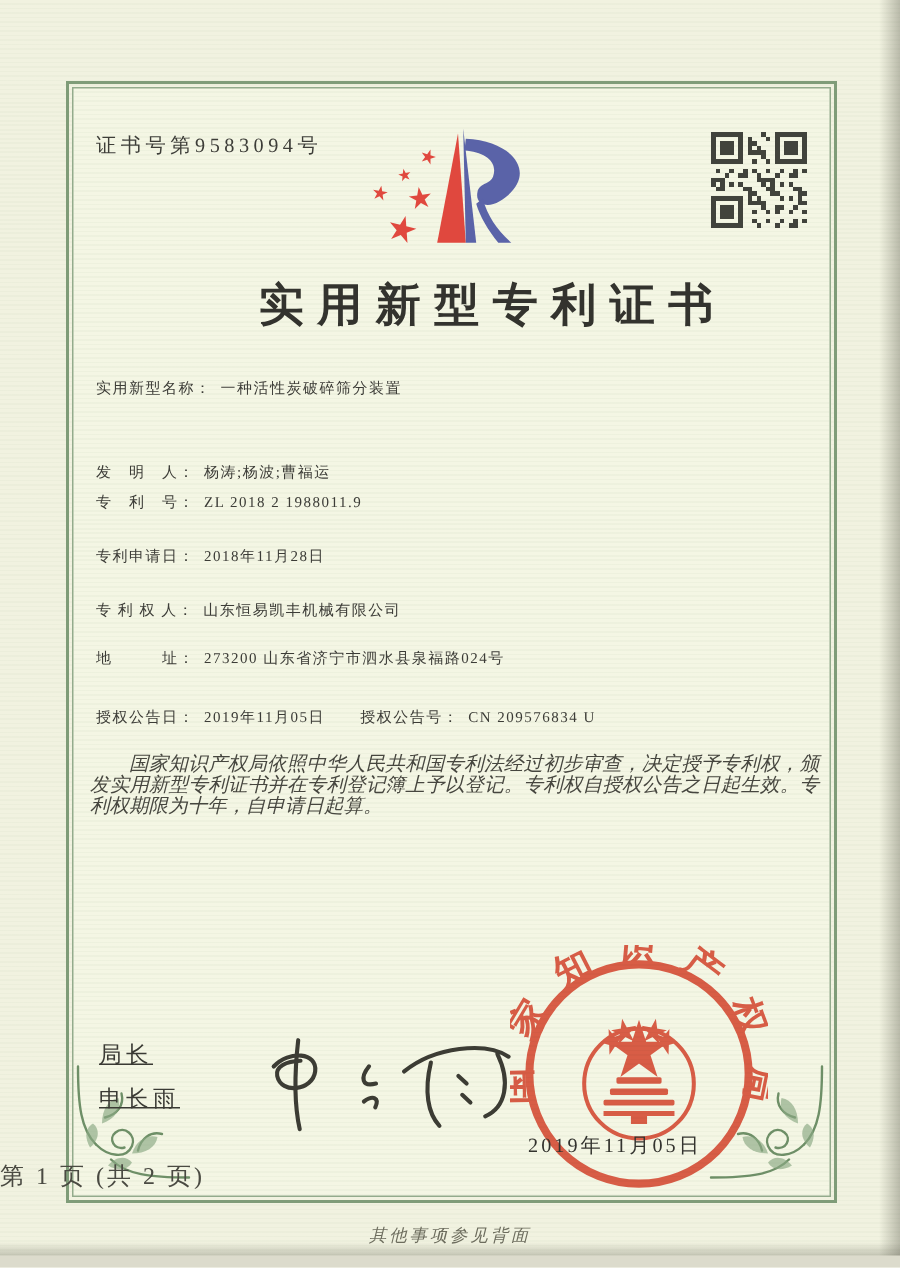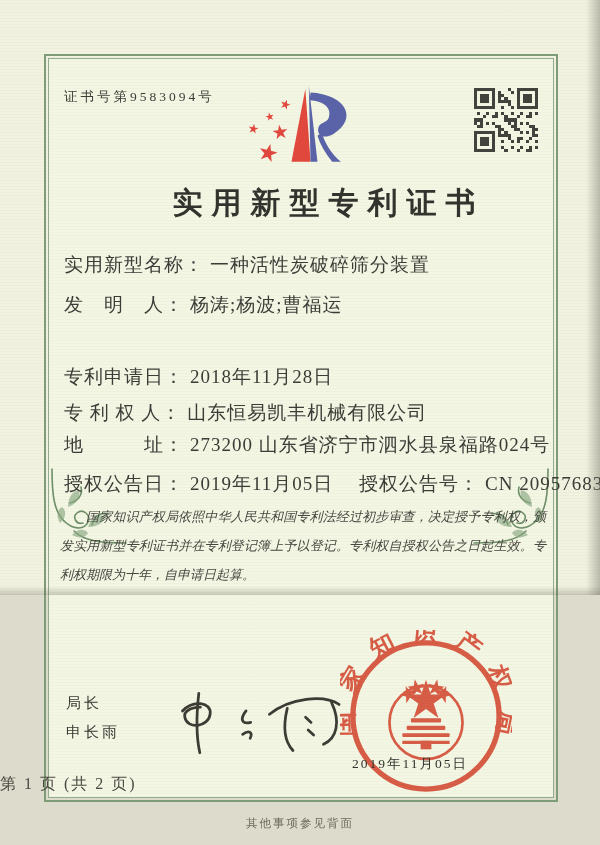--- a/index.html
+++ b/index.html
@@ -3,21 +3,21 @@
 <meta charset="utf-8">
 <style>
   * { margin:0; padding:0; box-sizing:border-box; }
   html,body { width:600px; height:845px; }
   body {
     font-family:"Liberation Serif","DejaVu Serif",serif;
     background:#dcdbcc;
     position:relative; overflow:hidden;
   }
   .page {
-    position:absolute; left:0; top:0; width:600px; height:595px;
+    position:absolute; left:0; top:0; width:600px; height:837px;
     background:#f1f2e0;
     background-image:repeating-linear-gradient(0deg, rgba(120,150,110,0.045) 0 1px, rgba(0,0,0,0) 1px 3px);
   }
   .edge-right {
     position:absolute; right:0; top:0; width:14px; height:100%;
     background:linear-gradient(to right, rgba(0,0,0,0), rgba(95,95,82,0.38));
   }
   .edge-bottom {
     position:absolute; left:0; bottom:0; width:100%; height:9px;
     background:linear-gradient(to bottom, rgba(0,0,0,0), rgba(95,95,82,0.30));
@@ -38,49 +38,49 @@
   }
   .logo { position:absolute; left:236px; top:76px; width:130px; height:92px; }
   .qr   { position:absolute; left:468px; top:88px; width:76px; height:64px; }
   .title {
     position:absolute; left:0; top:183px; width:600px;
     text-align:center; font-size:30px; font-weight:600;
     letter-spacing:9px; color:#33332e; text-indent:9px;margin-left:24px;
   }
   .row {
     position:absolute; left:64px; width:480px;
-    font-size:19px; color:#3c3c37; letter-spacing:1px; white-space:nowrap;
+    font-size:10px; color:#3c3c37; letter-spacing:1px; white-space:nowrap;
   }
   .row .val { margin-left:6px; }
   .grant2 { margin-left:20px; }
   .body-text {
     position:absolute; left:60px; top:502px; width:486px;
-    font-size:13px; line-height:29px; color:#46463f;
+    font-size:13px; line-height:14px; color:#46463f;
     text-align:justify; font-style:italic;
   }
   .body-text p { text-indent:2em; }
   .director {
     position:absolute; left:66px; top:694px;
     font-size:15px; color:#3a3a34; letter-spacing:3px;
     font-family:"Liberation Sans","DejaVu Sans",sans-serif;
   }
-  .director div { margin-bottom:10px; }
+  .director div { margin-bottom:10px;text-decoration:underline; }
   .signature { position:absolute; left:168px; top:682px; width:180px; height:76px; transform:rotate(-2deg); }
   .seal { position:absolute; left:340px; top:630px; width:172px; height:172px; mix-blend-mode:multiply; opacity:0.92; }
   .seal-date {
     position:absolute; left:352px; top:755px;
     font-size:13.5px; color:#33332e; letter-spacing:2px;
   }
   .page-footer {
     position:absolute; left:0; top:774px; width:600px;
     font-size:16px; letter-spacing:2px; color:#4a4a42;
   }
   .back-note {
     position:absolute; left:0; top:816px; width:600px;
-    text-align:center; font-size:11.5px; letter-spacing:2px; color:#6d6d5e; 
+    text-align:center; font-size:11.5px; letter-spacing:2px; color:#6d6d5e; font-style:italic;
   }
   .orn { position:absolute; width:84px; height:84px; }
   .orn-br { right:46px; bottom:46px; }
   .orn-bl { left:46px; bottom:46px; transform:scaleX(-1); }
 </style>
 </head>
 <body>
 
 <div class="page">
 
@@ -148,22 +148,25 @@
       <rect x="2" y="16" width="3" height="3"></rect>
       <path class="modules" d="M11,0h1v1h-1zM8,1h1v1h-1zM12,1h1v1h-1zM8,2h1v1h-1zM9,2h1v1h-1zM8,3h1v1h-1zM10,3h1v1h-1zM8,4h1v1h-1zM9,4h1v1h-1zM10,4h1v1h-1zM11,4h1v1h-1zM11,5h1v1h-1zM9,6h1v1h-1zM12,6h1v1h-1zM1,8h1v1h-1zM4,8h1v1h-1zM7,8h1v1h-1zM9,8h1v1h-1zM12,8h1v1h-1zM15,8h1v1h-1zM18,8h1v1h-1zM20,8h1v1h-1zM3,9h1v1h-1zM6,9h1v1h-1zM7,9h1v1h-1zM10,9h1v1h-1zM14,9h1v1h-1zM17,9h1v1h-1zM18,9h1v1h-1zM0,10h1v1h-1zM1,10h1v1h-1zM2,10h1v1h-1zM10,10h1v1h-1zM11,10h1v1h-1zM12,10h1v1h-1zM13,10h1v1h-1zM0,11h1v1h-1zM2,11h1v1h-1zM4,11h1v1h-1zM6,11h1v1h-1zM11,11h1v1h-1zM13,11h1v1h-1zM15,11h1v1h-1zM17,11h1v1h-1zM1,12h1v1h-1zM2,12h1v1h-1zM7,12h1v1h-1zM8,12h1v1h-1zM12,12h1v1h-1zM13,12h1v1h-1zM18,12h1v1h-1zM19,12h1v1h-1zM8,13h1v1h-1zM9,13h1v1h-1zM13,13h1v1h-1zM14,13h1v1h-1zM19,13h1v1h-1zM20,13h1v1h-1zM8,14h1v1h-1zM10,14h1v1h-1zM15,14h1v1h-1zM17,14h1v1h-1zM19,14h1v1h-1zM8,15h1v1h-1zM9,15h1v1h-1zM10,15h1v1h-1zM11,15h1v1h-1zM19,15h1v1h-1zM20,15h1v1h-1zM11,16h1v1h-1zM14,16h1v1h-1zM15,16h1v1h-1zM18,16h1v1h-1zM9,17h1v1h-1zM12,17h1v1h-1zM14,17h1v1h-1zM17,17h1v1h-1zM20,17h1v1h-1zM9,19h1v1h-1zM12,19h1v1h-1zM15,19h1v1h-1zM18,19h1v1h-1zM20,19h1v1h-1zM10,20h1v1h-1zM14,20h1v1h-1zM17,20h1v1h-1zM18,20h1v1h-1z"></path>
     </g>
   </svg>
 
   <div class="title">实用新型专利证书</div>
 
   <div class="row" style="top:252px">
     <span>实用新型名称：</span><span class="val">一种活性炭破碎筛分装置</span>
   </div>
-  <div class="row" style="top:292px">
+  <div class="row" style="top:308px">
     <span>发　明　人：</span><span class="val">杨涛;杨波;曹福运</span>
+  </div>
+  <div class="row" style="top:328px">
+    <span>专　利　号：</span><span class="val">ZL 2018 2 1988011.9</span>
   </div>
   <div class="row" style="top:364px">
     <span>专利申请日：</span><span class="val">2018年11月28日</span>
   </div>
   <div class="row" style="top:400px">
     <span>专 利 权 人：</span><span class="val">山东恒易凯丰机械有限公司</span>
   </div>
   <div class="row" style="top:432px">
     <span>地　　　址：</span><span class="val">273200 山东省济宁市泗水县泉福路024号</span>
   </div>

